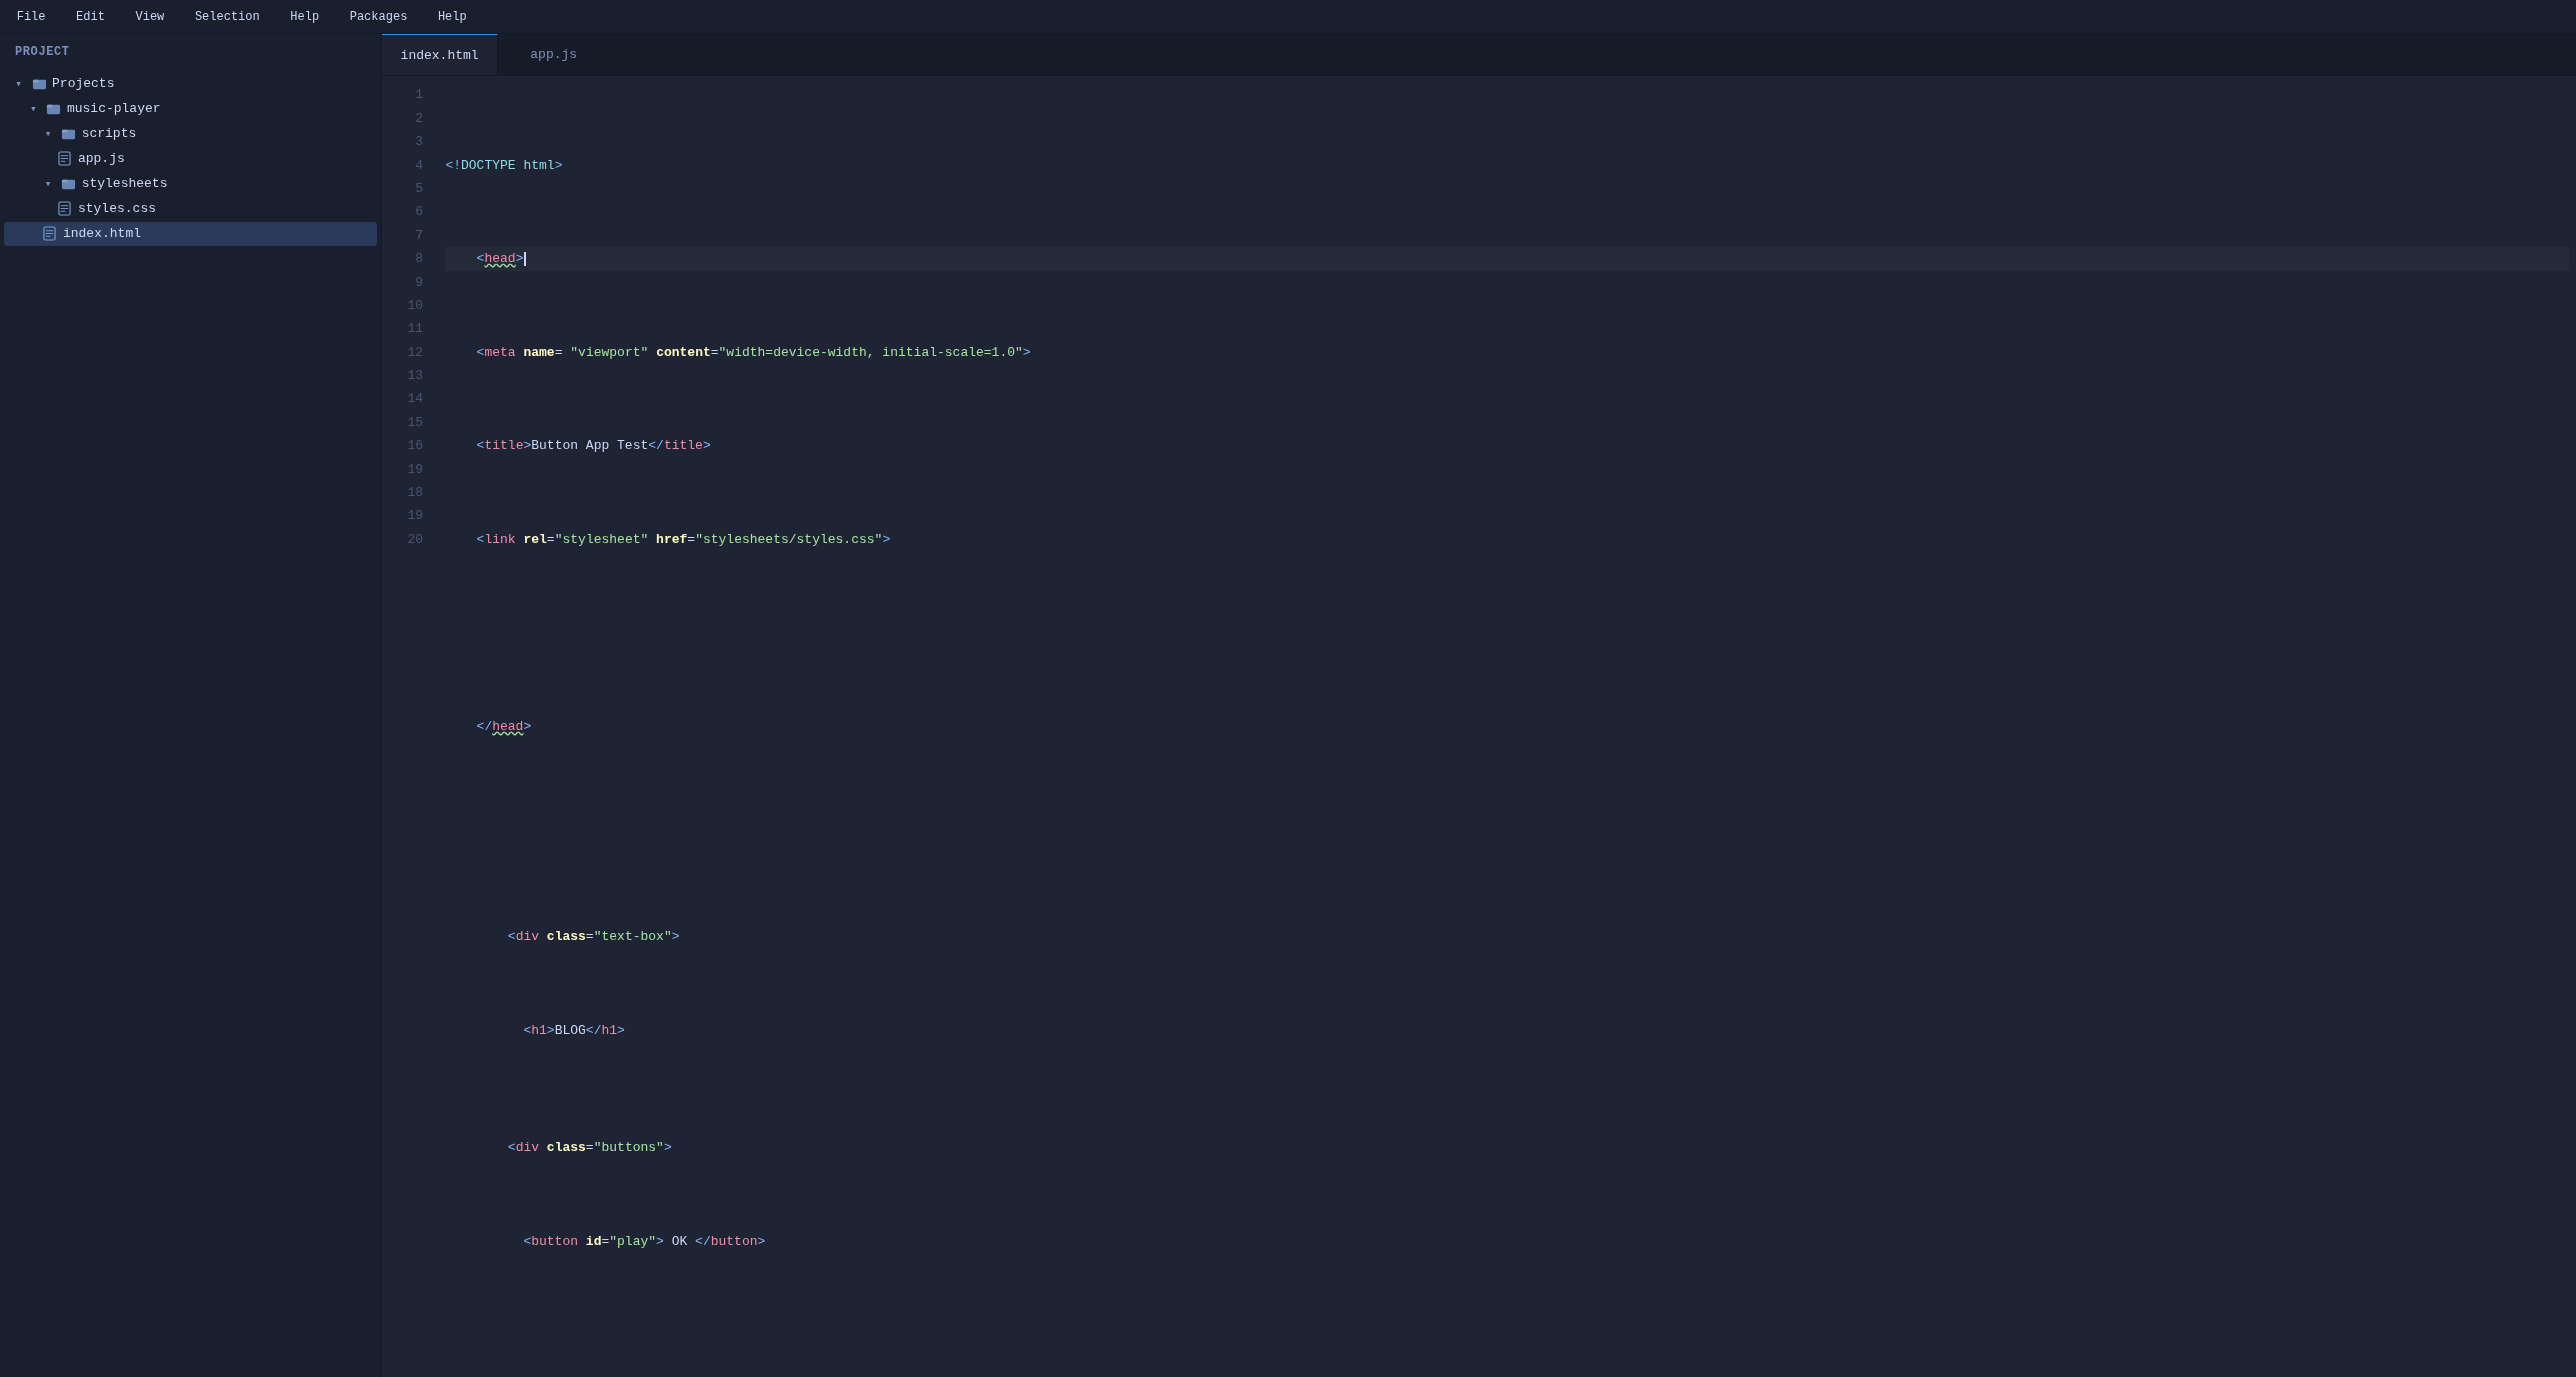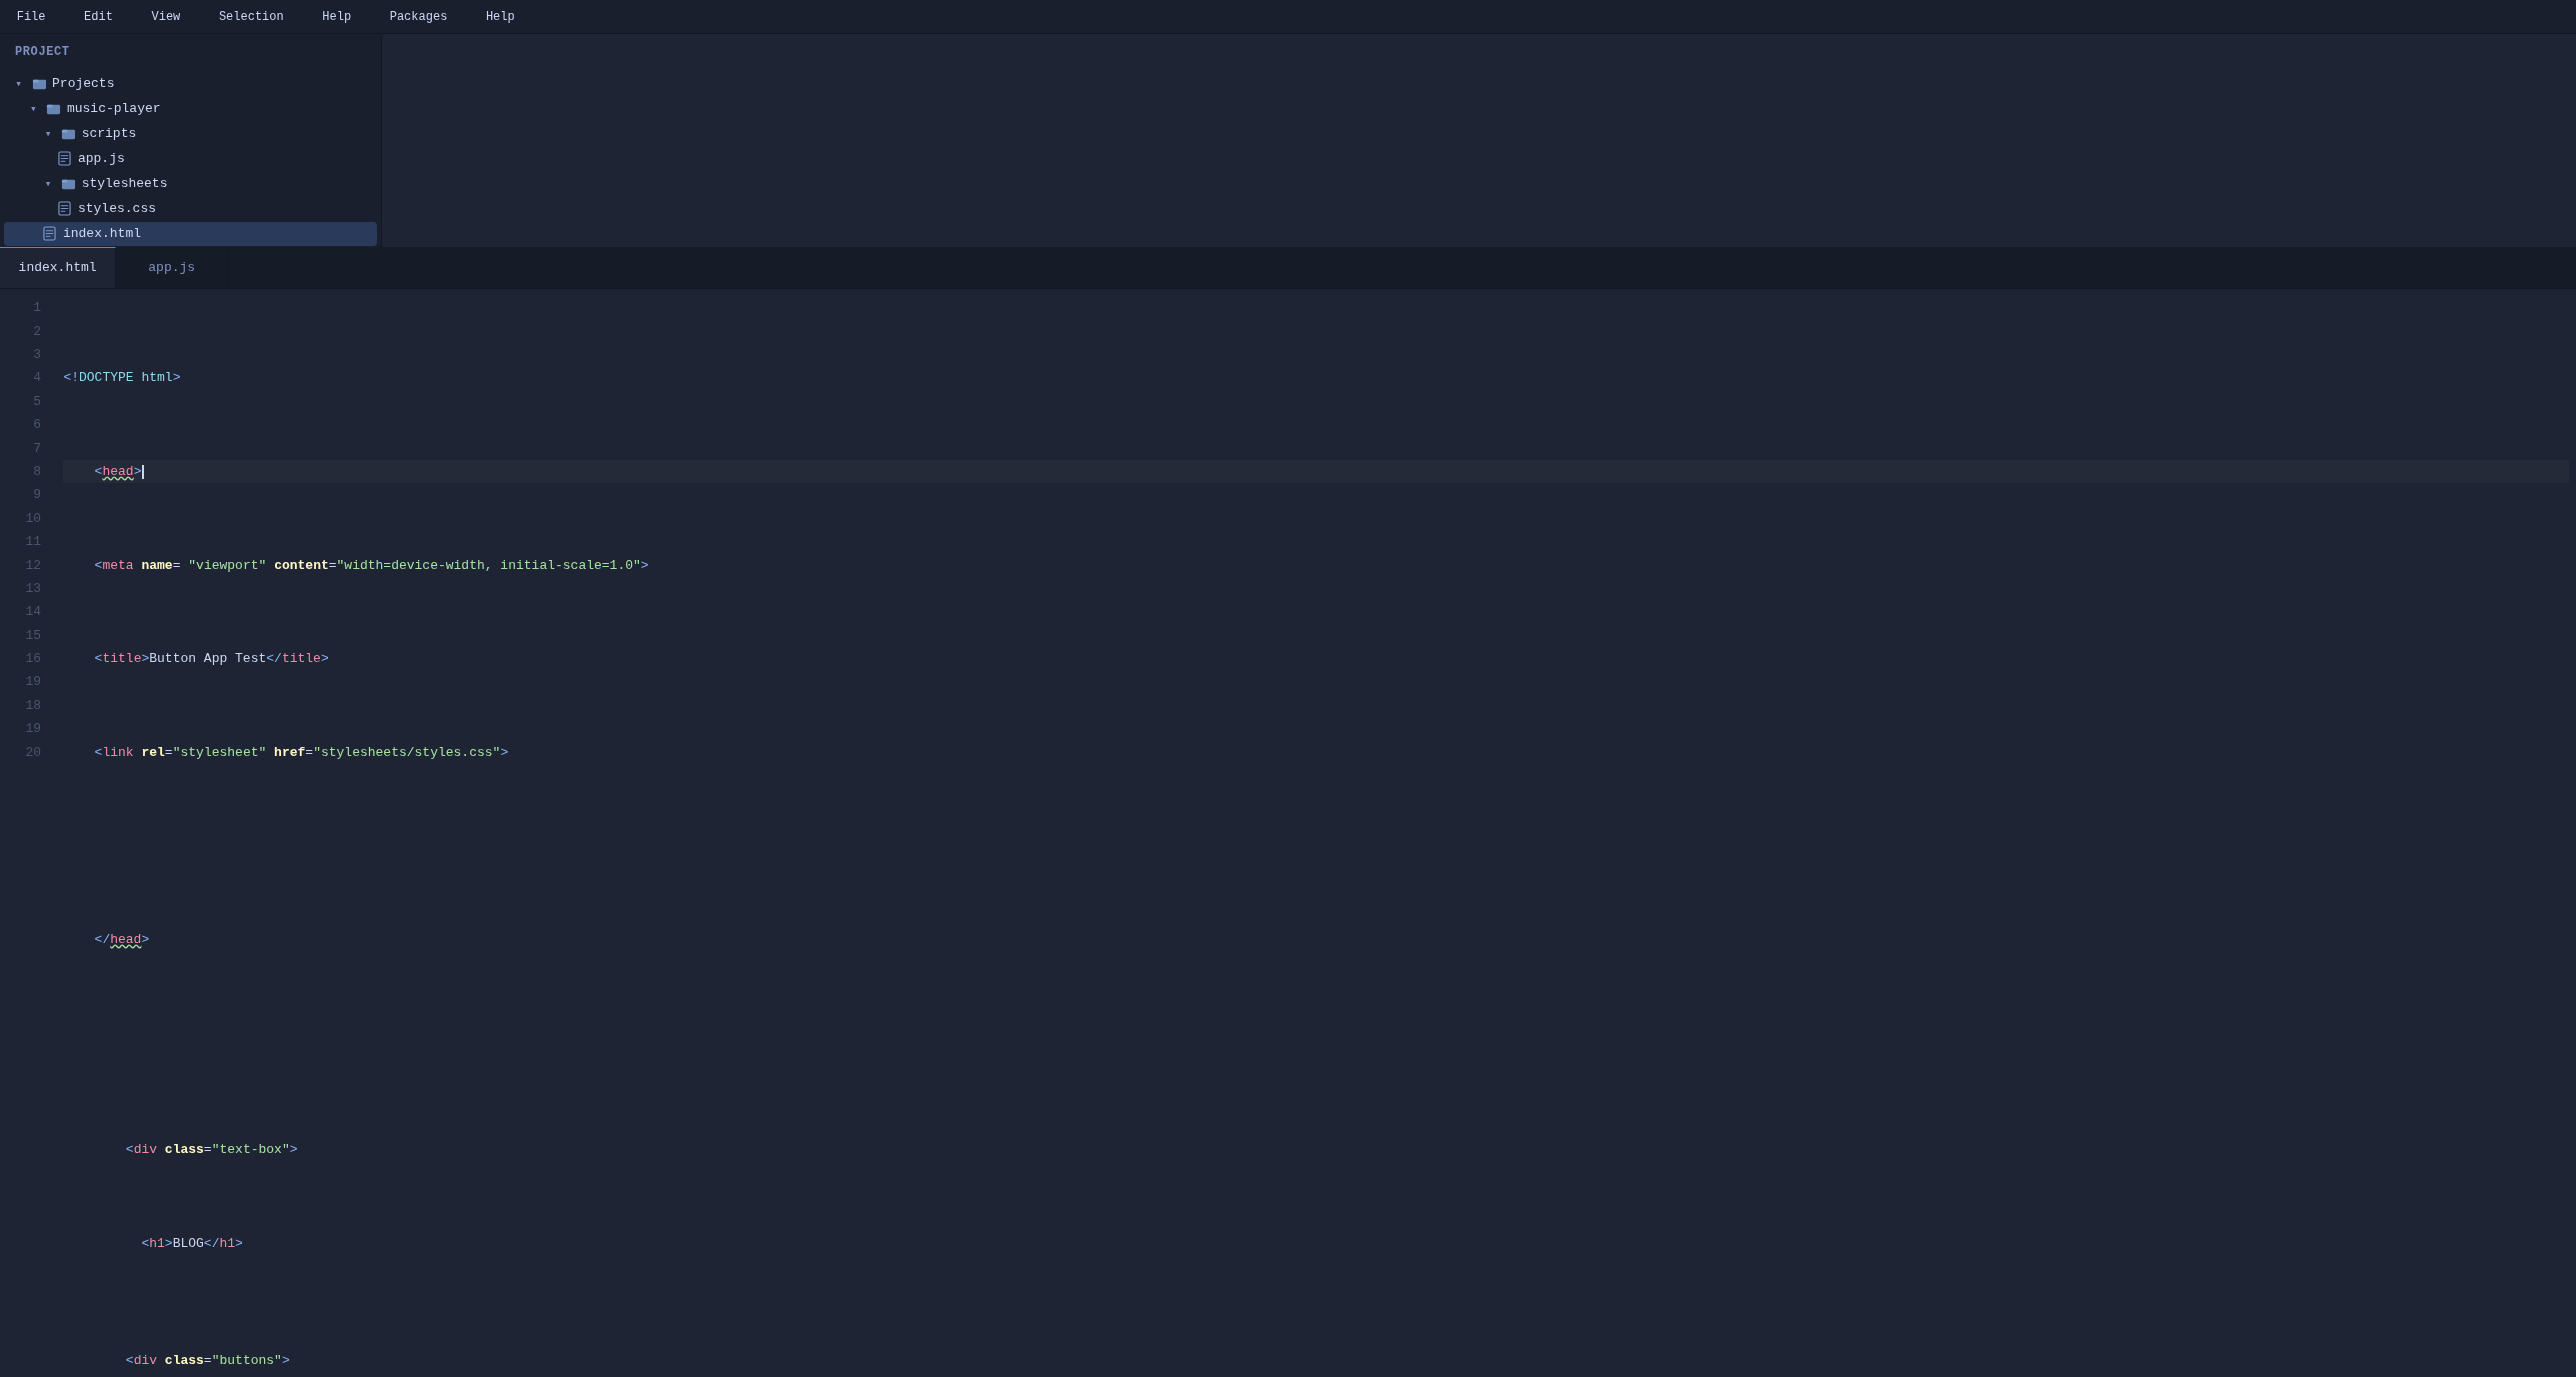--- a/index.html
+++ b/index.html
@@ -13,36 +13,35 @@
     }
 
     
     #menubar {
       display: flex;
       align-items: center;
       background: #1a1f2e;
       height: 34px;
       padding: 0 7.4px;
       border-bottom: 0.9px solid #111827;
-      gap: 20px;
+      gap: 12px;
       font-family: Liberation Mono, monospace;
     }
     .menu-item {
       padding: 3.7px 9.3px;
       color: #cdd6f4;
       cursor: pointer;
       border-radius: 3.7px;
       font-size: 12px;
     }
 
     
     #main-layout {
       display: flex;
       height: calc(100vh - 34px);
-      flex-direction: column;
     }
 
     
     #sidebar {
       width: 382px;
       background: #1a1f2e;
       border-right: 0.9px solid #111827;
       flex-shrink: 0;
       overflow-y: auto;
     }

